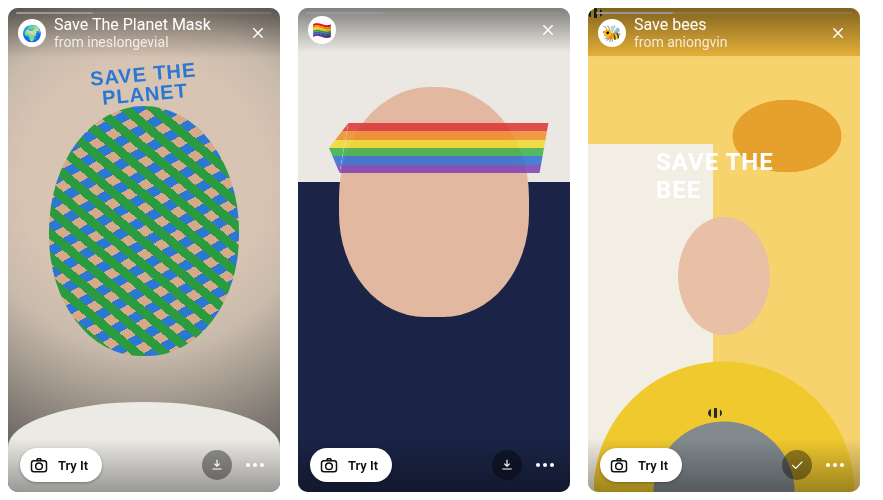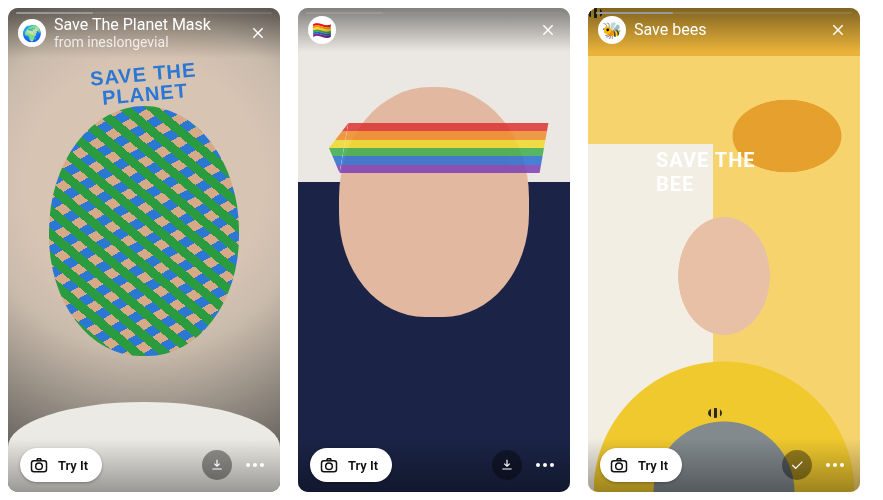--- a/index.html
+++ b/index.html
@@ -79,21 +79,21 @@
       position: absolute; left: 0; bottom: 0; width: 46%; height: 72%;
       background: #f3eee3;
     }
     .story-3 .honey {
       position: absolute; left: 40%; top: 80px; width: 180px; height: 120px;
       background: radial-gradient(ellipse 90px 60px at 50% 40%, #e49a25 0 60%, transparent 61%);
       opacity: .9;
     }
     .story-3 .overlay-text {
       position: absolute; left: 50%; top: 140px; transform: translateX(-50%);
-      color: #fff; font-weight: 700; font-size: 20px;
+      color: #fff; font-weight: 700; font-size: 24px;
       letter-spacing: 1px;
     }
     .story-3 .person {
       position: absolute; left: 50%; bottom: 0; transform: translateX(-50%);
       width: 230px; height: 300px;
       background: radial-gradient(ellipse 70px 90px at 50% 28%, #e8c0a6 0 65%, transparent 66%);
     }
     .story-3 .jacket {
       position: absolute; left: 50%; bottom: 0; transform: translateX(-50%);
       width: 260px; height: 150px;
@@ -286,20 +286,24 @@
 
   <div class="progress">
       <div></div>
     </div>
   <div class="topbar">
     <div class="avatar">
         <span>🐝</span>
       </div>
     <div class="titles">
       <span class="title">Save bees</span>
+      <span class="subtitle">
+        <span>from</span>
+        <span>aniongvin</span>
+      </span>
     </div>
     <div class="close">
       <svg viewBox="0 0 24 24" width="16" height="16" stroke="#fff" stroke-width="2.2" fill="none">
           <path d="M5 5l14 14M19 5L5 19"></path>
         </svg>
     </div>
   </div>
 
   <div class="bottombar">
     <div class="try-pill">

